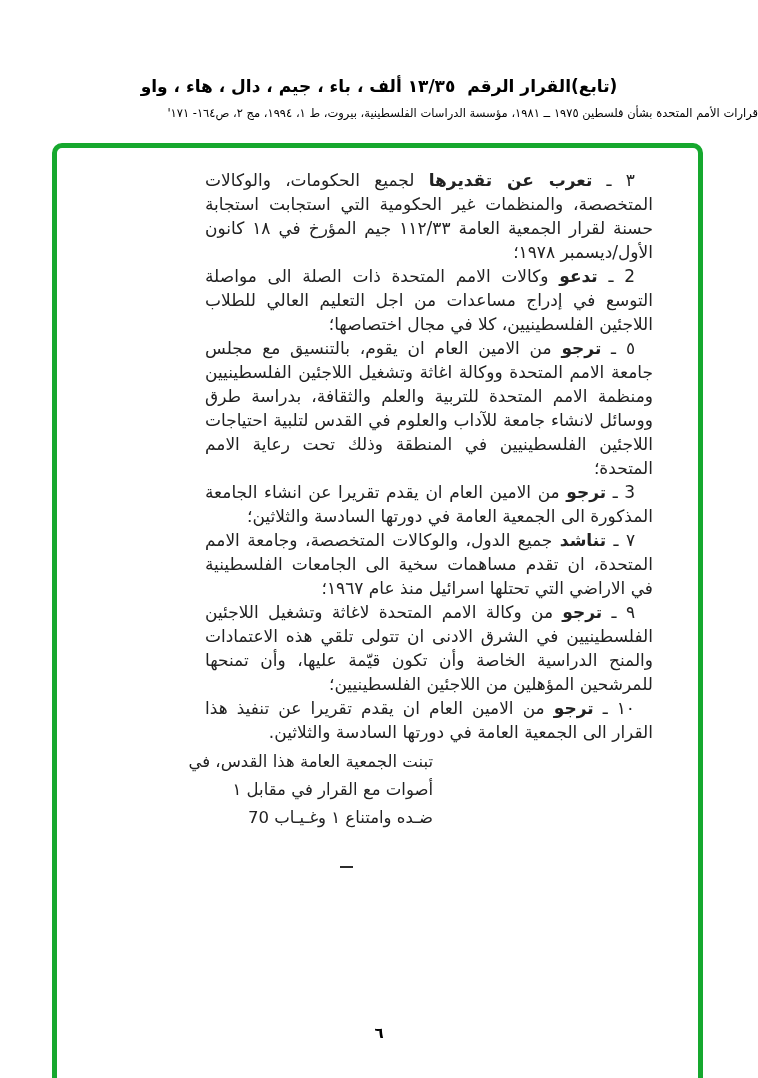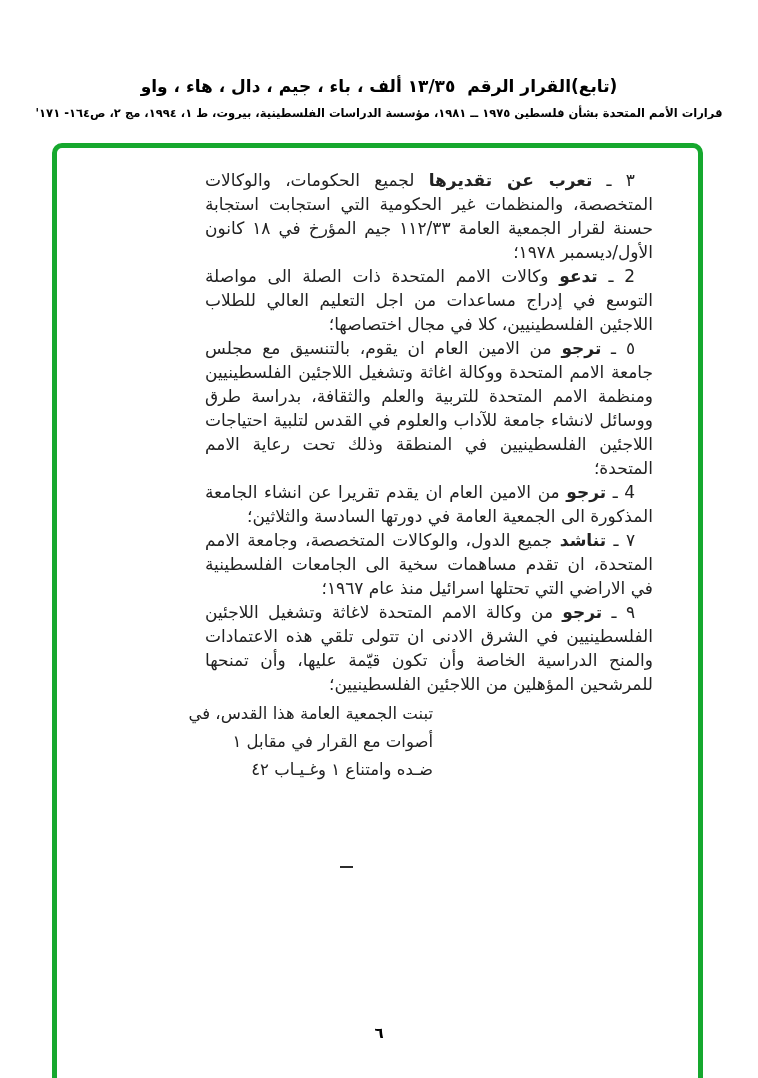--- a/index.html
+++ b/index.html
@@ -14,22 +14,22 @@
   }
   
   .hdr1 {
     position: absolute; top: 76px; left: 0; right: 0;
     direction: rtl; text-align: center;
     font-weight: 700; font-size: 17px; color: #000;
     white-space: pre;
   }
   .hdr2 {
     position: absolute; top: 106px; left: 0; right: 0;
-    direction: rtl; text-align: center;
-    font-weight: 700; font-size: 11.5px; color: #000;
+    direction: rtl; text-align: right;
+    font-weight: 400; font-size: 11.5px; color: #000;
     white-space: pre;
   }
   
   .frame {
     position: absolute; left: 52px; top: 143px;
     width: 651px; height: 954px;
     box-sizing: border-box;
     border: 5px solid var(--frame-green);
     border-radius: 10px;
     background: #ffffff;
@@ -73,32 +73,33 @@
 
   <div class="frame">
     <div class="scan">
 
       <p class="para"><span>٣ ـ</span> <span class="bold">تعرب عن تقديرها</span> <span>لجميع الحكومات، والوكالات المتخصصة، والمنظمات غير الحكومية التي استجابت استجابة حسنة لقرار الجمعية العامة ١١٢/٣٣ جيم المؤرخ في ١٨ كانون الأول/ديسمبر ١٩٧٨؛</span></p>
 
       <p class="para"><span>2 ـ</span> <span class="bold">تدعو</span> <span>وكالات الامم المتحدة ذات الصلة الى مواصلة التوسع في إدراج مساعدات من اجل التعليم العالي للطلاب اللاجئين الفلسطينيين، كلا في مجال اختصاصها؛</span></p>
 
       <p class="para"><span>٥ ـ</span> <span class="bold">ترجو</span> <span>من الامين العام ان يقوم، بالتنسيق مع مجلس جامعة الامم المتحدة ووكالة اغاثة وتشغيل اللاجئين الفلسطينيين ومنظمة الامم المتحدة للتربية والعلم والثقافة، بدراسة طرق ووسائل لانشاء جامعة للآداب والعلوم في القدس لتلبية احتياجات اللاجئين الفلسطينيين في المنطقة وذلك تحت رعاية الامم المتحدة؛</span></p>
 
-      <p class="para"><span>4 ـ</span> <span class="bold">ترجو</span> <span>من الامين العام ان يقدم تقريرا عن انشاء الجامعة المذكورة الى الجمعية العامة في دورتها السادسة والثلاثين؛</span></p>
+      <p class="para"><span>3 ـ</span> <span class="bold">ترجو</span> <span>من الامين العام ان يقدم تقريرا عن انشاء الجامعة المذكورة الى الجمعية العامة في دورتها السادسة والثلاثين؛</span></p>
 
       <p class="para"><span>٧ ـ</span> <span class="bold">تناشد</span> <span>جميع الدول، والوكالات المتخصصة، وجامعة الامم المتحدة، ان تقدم مساهمات سخية الى الجامعات الفلسطينية في الاراضي التي تحتلها اسرائيل منذ عام ١٩٦٧؛</span></p>
 
 
       <p class="para"><span>٩ ـ</span> <span class="bold">ترجو</span> <span>من وكالة الامم المتحدة لاغاثة وتشغيل اللاجئين الفلسطينيين في الشرق الادنى ان تتولى تلقي هذه الاعتمادات والمنح الدراسية الخاصة وأن تكون قيّمة عليها، وأن تمنحها للمرشحين المؤهلين من اللاجئين الفلسطينيين؛</span></p>
 
+      <p class="para"><span>١٠ ـ</span> <span class="bold">ترجو</span> <span>من الامين العام ان يقدم تقريرا عن تنفيذ هذا القرار الى الجمعية العامة في دورتها السادسة والثلاثين.</span></p>
 
       <div class="adoption">
         <div class="adoption-line">تبنت الجمعية العامة هذا القدس، في</div>
         <div class="adoption-line">أصوات مع القرار في مقابل ١</div>
-        <div class="adoption-line">ضـده وامتناع ١ وغـيـاب ٤٢</div>
+        <div class="adoption-line">ضـده وامتناع ١ وغـيـاب 70</div>
       </div>
 
     </div>
   </div>
 
   <div class="artifact"></div>
 
   <div class="page-num">٦</div>
 
 </div>

